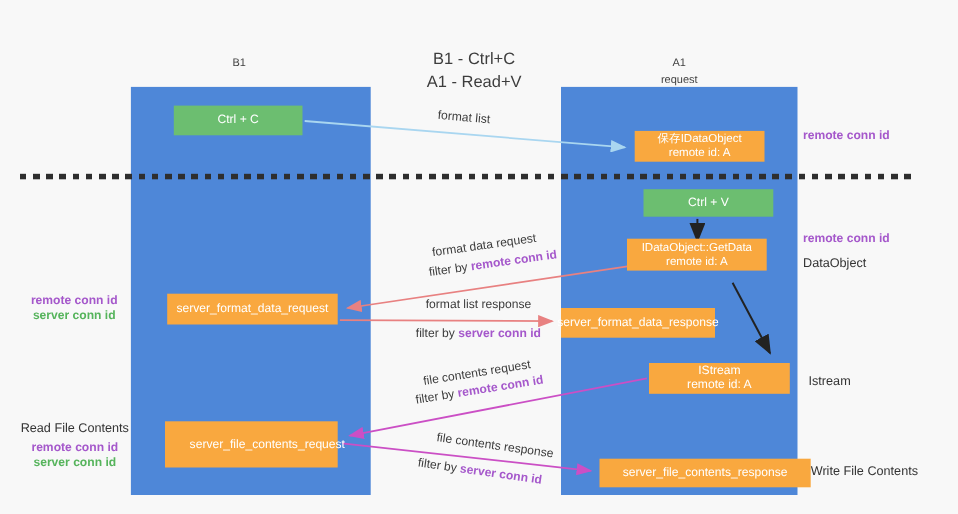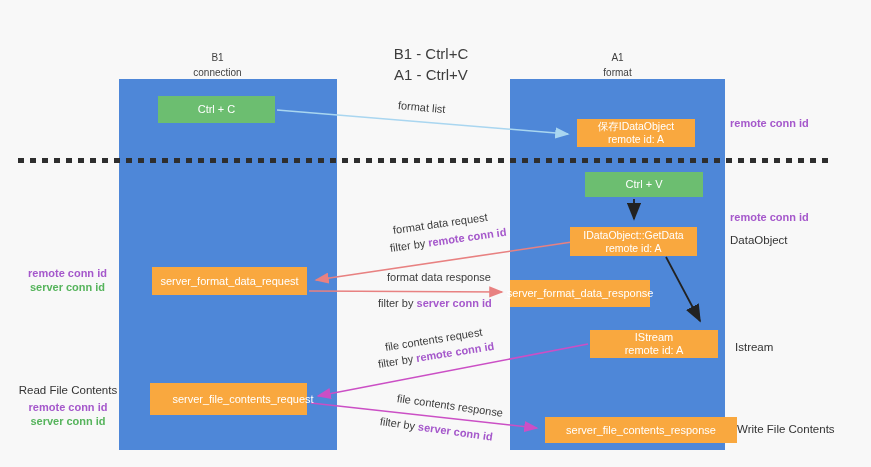--- a/index.html
+++ b/index.html
@@ -36,30 +36,29 @@
   .stroke-magenta{stroke:var(--magenta);}  .fill-magenta{fill:var(--magenta);}
   .stroke-black{stroke:#222;}              .fill-black{fill:#222;}
 </style>
 </head>
 <body>
 
 <div class="canvas">
 
   <div class="title">
     <div>B1 - Ctrl+C</div>
-    <div>A1 - Ctrl+V</div>
+    <div>A1 - Read+V</div>
   </div>
 
   <div class="colhead" style="left:150px;top:50px;">
     <div>B1</div>
-    <div>connection</div>
   </div>
   <div class="colhead" style="left:550px;top:50px;">
     <div>A1</div>
-    <div>format</div>
+    <div>request</div>
   </div>
 
   <div class="col col-left"></div>
   <div class="col col-right"></div>
 
   <div class="dashline"></div>
 
   <svg class="arrows" width="871" height="467" viewBox="0 0 871 467">
     <defs>
       <marker id="ah-blue" markerWidth="9" markerHeight="7" refX="8" refY="3.5" orient="auto">
@@ -83,32 +82,32 @@
     <line x1="588" y1="344" x2="318" y2="396" class="stroke-magenta" stroke-width="1.6" marker-end="url(#ah-magenta)"></line>
     <line x1="311" y1="403" x2="537" y2="428" class="stroke-magenta" stroke-width="1.6" marker-end="url(#ah-magenta)"></line>
   </svg>
 
   <div class="box green" style="left:158px;top:96px;width:117px;height:27px;">
     <span>Ctrl + C</span>
   </div>
   <div class="box orange" style="left:152px;top:267px;width:155px;height:28px;">
     <span>server_format_data_request</span>
   </div>
-  <div class="box orange" style="left:150px;top:383px;width:157px;height:32px;padding-left:29px;">
+  <div class="box orange" style="left:150px;top:383px;width:157px;height:42px;padding-left:29px;">
     <span>server_file_contents_request</span>
   </div>
 
   <div class="box orange" style="left:577px;top:119px;width:118px;height:28px;font-size:10.5px;">
     <span>保存IDataObject</span>
     <span>remote id: A</span>
   </div>
   <div class="box green" style="left:585px;top:172px;width:118px;height:25px;">
     <span>Ctrl + V</span>
   </div>
-  <div class="box orange" style="left:570px;top:227px;width:127px;height:29px;font-size:10.5px;">
+  <div class="box orange" style="left:570px;top:217px;width:127px;height:29px;font-size:10.5px;">
     <span>IDataObject::GetData</span>
     <span>remote id: A</span>
   </div>
   <div class="box orange" style="left:510px;top:280px;width:140px;height:27px;">
     <span>server_format_data_response</span>
   </div>
   <div class="box orange" style="left:590px;top:330px;width:128px;height:28px;">
     <span>IStream</span>
     <span>remote id: A</span>
   </div>
@@ -117,21 +116,21 @@
   </div>
 
   <div class="lbl" style="left:398px;top:99px;transform:rotate(5deg);">format list</div>
 
   <div class="lbl" style="left:393px;top:224px;transform:rotate(-8deg);">format data request</div>
   <div class="lbl" style="left:390px;top:242px;transform:rotate(-8deg);">
     <span>filter by</span>
     <span class="purple">remote conn id</span>
   </div>
 
-  <div class="lbl" style="left:387px;top:271px;">format data response</div>
+  <div class="lbl" style="left:387px;top:271px;">format list response</div>
   <div class="lbl" style="left:378px;top:297px;">
     <span>filter by</span>
     <span class="purple">server conn id</span>
   </div>
 
   <div class="lbl" style="left:385px;top:341px;transform:rotate(-9deg);">file contents request</div>
   <div class="lbl" style="left:378px;top:358px;transform:rotate(-9deg);">
     <span>filter by</span>
     <span class="purple">remote conn id</span>
   </div>

